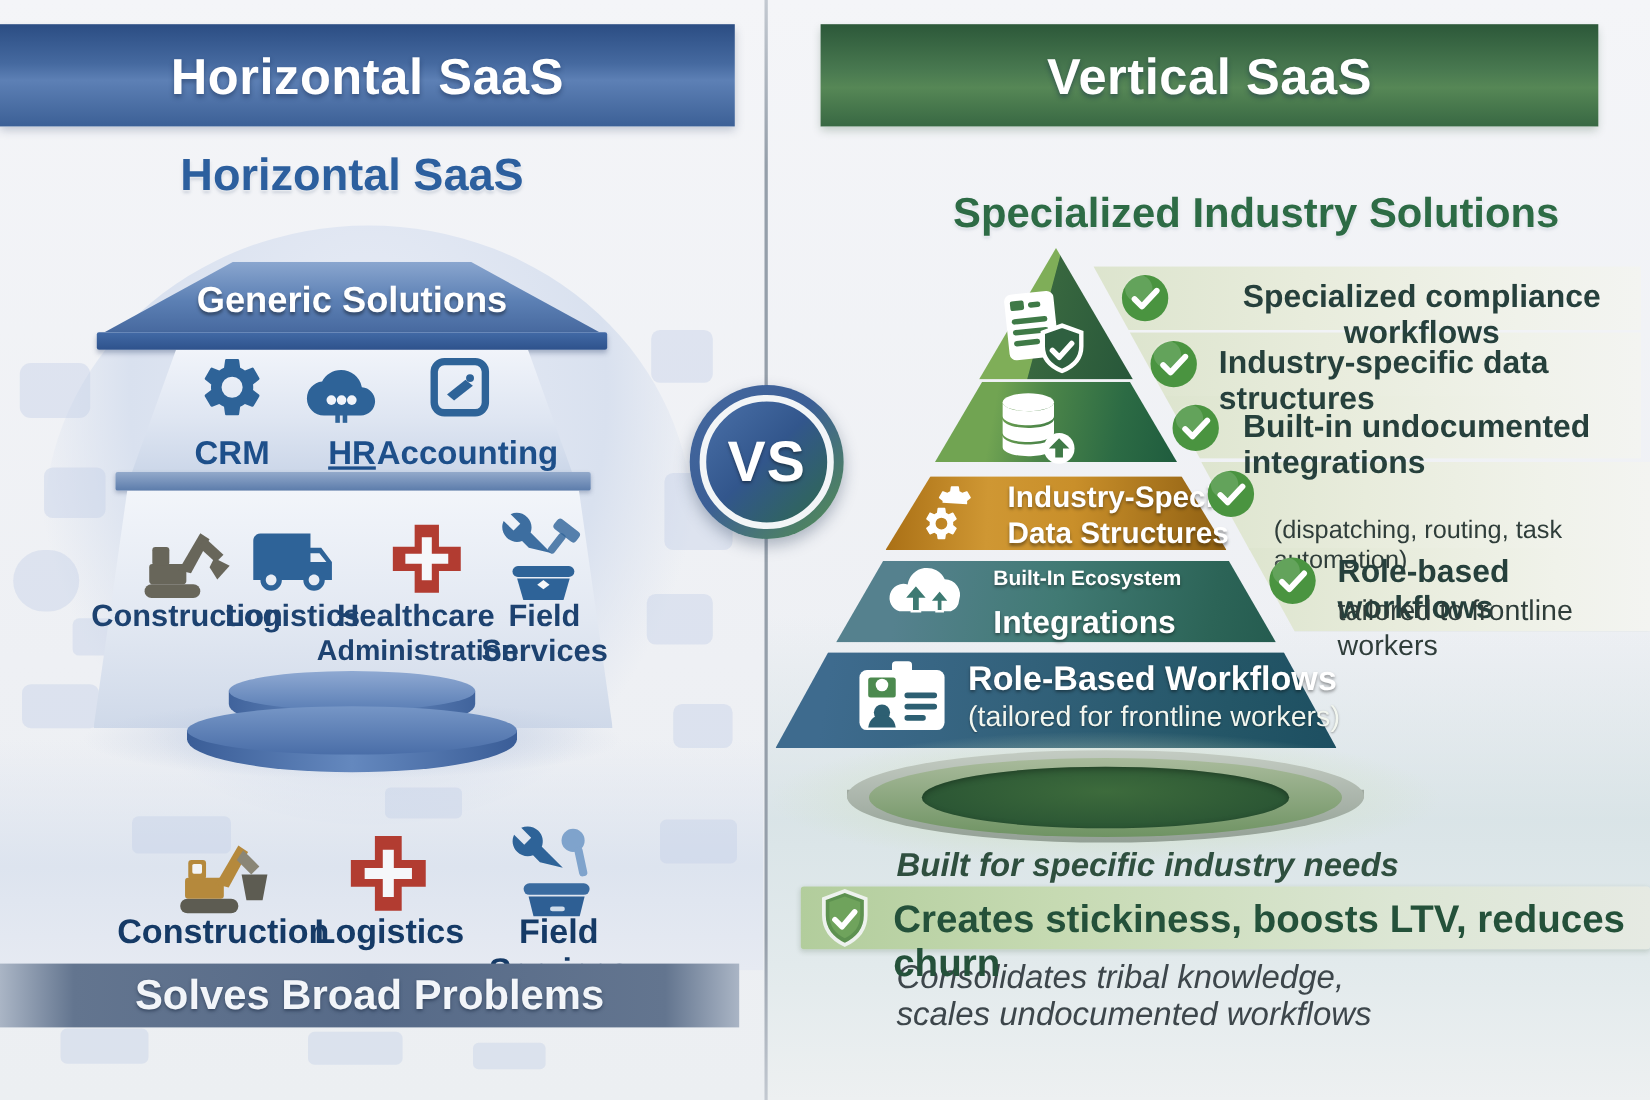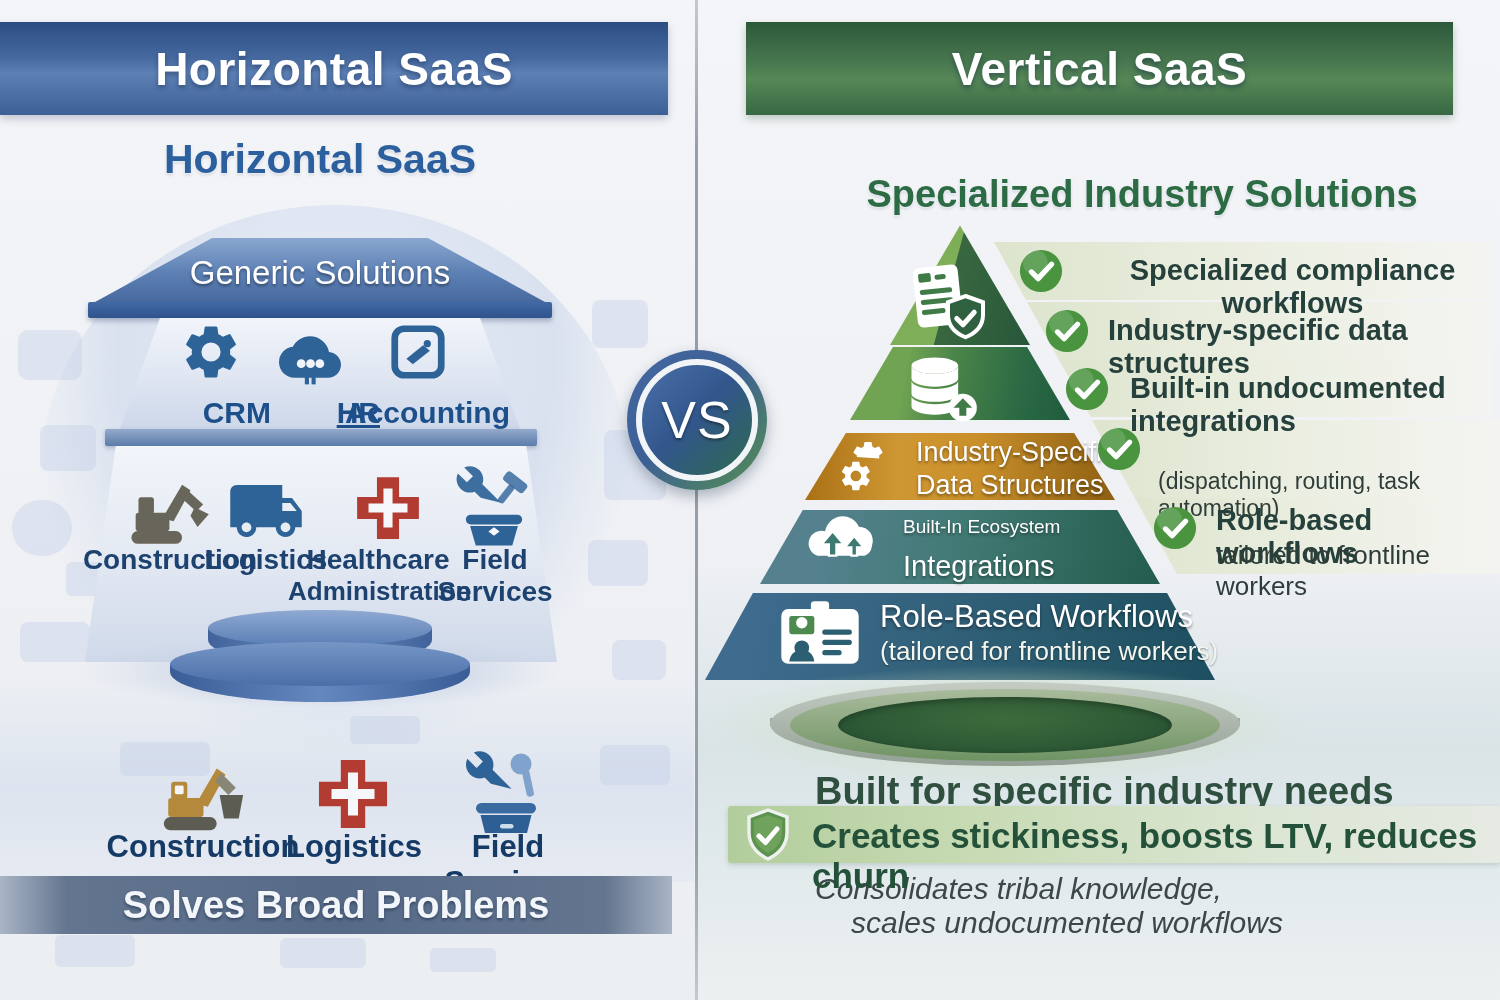--- a/index.html
+++ b/index.html
@@ -13,37 +13,37 @@
     text-shadow:0 3px 5px rgba(15,35,70,.45);}
   .blue-banner{background:linear-gradient(180deg,#2b4d83 0%,#45699f 38%,#5d80b5 55%,#3c6096 100%);
     box-shadow:0 4px 8px rgba(40,60,100,.25);}
   .green-banner{background:linear-gradient(180deg,#2c5839 0%,#497950 45%,#568756 62%,#386843 100%);
     box-shadow:0 4px 8px rgba(30,70,45,.25);}
   .sub{font-weight:bold;text-align:center;text-shadow:0 1px 2px rgba(255,255,255,.7),0 2px 3px rgba(80,100,130,.25);}
   .sub-blue{color:#2c5f9e;font-size:41px;}
   .sub-green{color:#2d6b45;font-size:38px;}
   
   .wm{background:#c3d0e6;opacity:.42;}
-  .lbl-app{color:#1d4f8a;font-weight:bold;font-size:30px;text-align:right;}
+  .lbl-app{color:#1d4f8a;font-weight:bold;font-size:30px;text-align:center;}
   .lbl-ind{color:#1d4270;font-weight:bold;font-size:28px;text-align:center;}
   .lbl-bot{color:#153a66;font-weight:bold;font-size:31px;text-align:center;}
   .slate-banner{background:linear-gradient(90deg,#aab5c5 0%,#63758f 10%,#566a88 50%,#63758f 90%,#aab5c5 100%);
     color:#f2f5f9;font-weight:bold;font-size:38px;text-shadow:0 2px 3px rgba(20,35,60,.5);}
   
-  .pyr-t1{color:#fff;font-weight:normal;text-shadow:0 2px 3px rgba(0,0,0,.4);}
+  .pyr-t1{color:#fff;font-weight:bold;text-shadow:0 2px 3px rgba(0,0,0,.4);}
   .pyr-t2{color:#f2f6ef;text-shadow:0 1px 2px rgba(0,0,0,.4);}
   .chk-band{background:linear-gradient(90deg,#dce4cd 0%,#e8ecdc 40%,#f0f2ea 78%,#f3f4f1 100%);
     box-shadow:0 2px 3px rgba(60,80,60,.12);}
   .chk-title{font-weight:bold;color:#26403c;font-size:29px;}
   .chk-sub{color:#2f3d3a;font-size:23px;}
   .benefit-banner{background:linear-gradient(90deg,#b2cd9c 0%,#c6dab2 30%,#dce6d4 70%,#e6eae3 100%);
     box-shadow:0 2px 5px rgba(60,90,60,.2);border-radius:3px;}
   .benefit-text{color:#24513a;font-weight:bold;font-size:35px;}
   .footnote{color:#3d464b;font-size:30px;font-style:italic;}
-  .caption-green{color:#2f4f3f;font-weight:bold;font-size:38px;}
+  .caption-green{color:#2f4f3f;font-weight:bold;font-size:30px;font-style:italic;}
   .divider{background:linear-gradient(180deg,#c3c9d1,#959faa 15%,#959faa 85%,#c3c9d1);}
   svg{display:block;}
 </style>
 </head>
 <body>
 
 <div class="canvas">
 
   <div class="abs" style="left:40px;top:205px;width:590px;height:545px;border-radius:50%;
               background:radial-gradient(ellipse at 50% 28%,#e9edf6 0%,#d9e1ef 52%,rgba(217,225,239,0) 74%);"></div>
@@ -381,15 +381,15 @@
   <span class="abs" style="left:744px;top:808px;width:48px;height:56px;">
     <svg viewBox="0 0 48 56" width="48" height="56">
         <path d="M24 2l19 7v15c0 13.5-7.5 21.5-19 27C12.5 45.5 5 37.5 5 24V9z" fill="#5d9150" stroke="#eef2ee" stroke-width="3.4"></path>
         <path d="M24 7l14 5v12c0 10.5-5.8 16.8-14 21-8.2-4.2-14-10.5-14-21V12z" fill="#6fa35c"></path>
         <path d="M15 28l6.5 6.5L33 21" stroke="#fff" stroke-width="5" fill="none" stroke-linecap="round" stroke-linejoin="round"></path>
       </svg>
   </span>
   <div class="abs footnote" style="left:815px;top:872px;">Consolidates tribal knowledge,</div>
 
   <div class="abs benefit-text" style="left:812px;top:816px;">Creates stickiness, boosts LTV, reduces churn</div>
-  <div class="abs footnote" style="left:851px;top:906px;">scales undocumented workflows</div>
+  <div class="abs footnote" style="left:815px;top:906px;">scales undocumented workflows</div>
 
 </div>
 
 </body></html>

